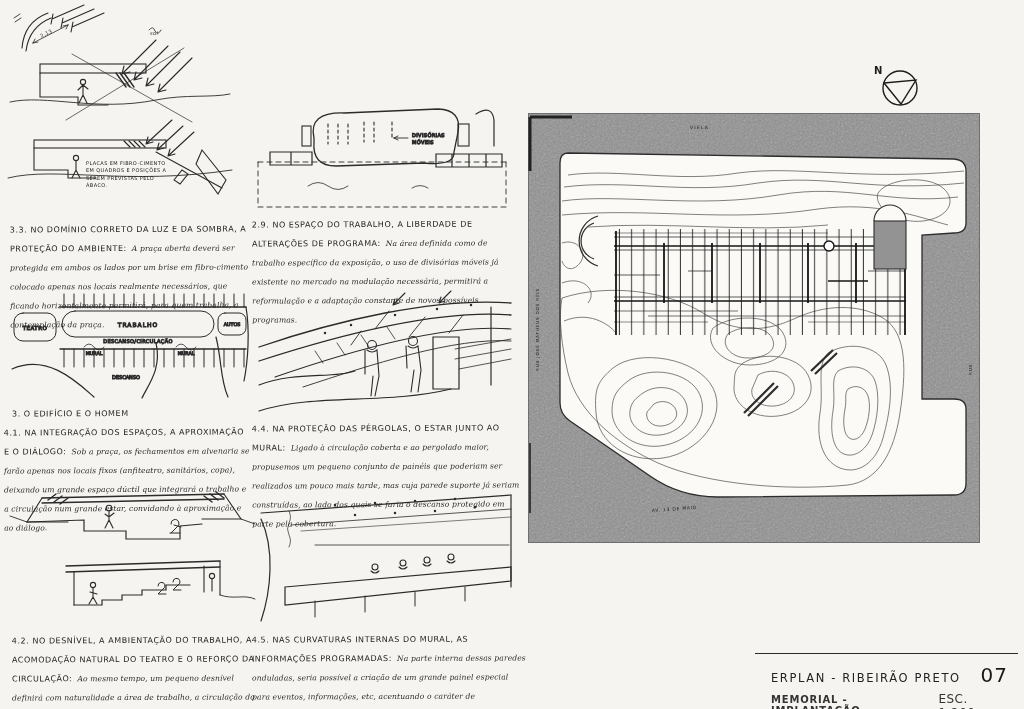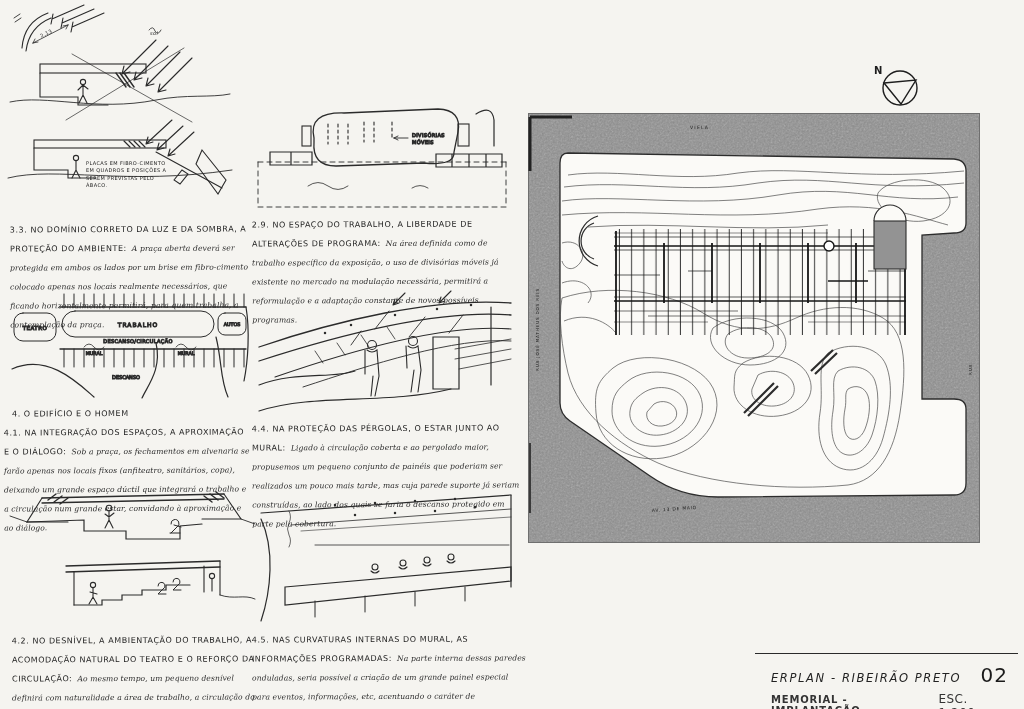--- a/index.html
+++ b/index.html
@@ -13,21 +13,21 @@
   .note .hd{font-family:"DejaVu Sans",sans-serif;font-size:8px;letter-spacing:.55px;
             font-weight:500;line-height:1.45;}
   .note .bd{font-family:"DejaVu Serif",serif;font-style:italic;font-size:7.6px;
             line-height:1.38;color:#2c2c2c;letter-spacing:.1px;}
   .note p{margin:0;transform:rotate(-.25deg);}
   .tinynote{font-size:5px;letter-spacing:.4px;line-height:1.45;color:#1d1d1d;
             font-weight:500;}
   
   #titleblock{border-top:1.6px solid #2a2a2a;padding:9px 10px 0 16px;box-sizing:border-box;}
   .tb-row{display:flex;justify-content:space-between;align-items:baseline;}
-  .tb-project{font-size:11.5px;letter-spacing:1.6px;color:#222;font-style:italic;}
+  .tb-project{font-size:11.5px;letter-spacing:1.6px;color:#222;}
   .tb-number{font-size:20px;letter-spacing:1px;color:#1a1a1a;}
   .tb-sub{font-size:10px;font-weight:bold;letter-spacing:.8px;color:#333;margin-top:5px;}
   .tb-scale{font-size:12px;letter-spacing:.5px;color:#333;margin-top:5px;}
   text{font-family:"DejaVu Sans",sans-serif;fill:#1d1d1d;}
 </style>
 </head>
 <body>
 
 <div id="board">
 
@@ -90,21 +90,21 @@
     <text x="27" y="39" font-size="5.5" text-anchor="middle" letter-spacing=".5">TEATRO</text>
     <text x="130" y="36" font-size="6" text-anchor="middle" letter-spacing="1">TRABALHO</text>
     <text x="224" y="35" font-size="4.8" text-anchor="middle">AUTOS</text>
     <text x="130" y="52" font-size="5" text-anchor="middle" letter-spacing=".4">DESCANSO/CIRCULAÇÃO</text>
     <text x="86" y="64" font-size="4.8" text-anchor="middle">MURAL</text>
     <text x="178" y="64" font-size="4.8" text-anchor="middle">MURAL</text>
     <text x="118" y="88" font-size="5" text-anchor="middle">DESCANSO</text>
   </svg>
 
   <div class="abs note" style="left:12px;top:401px;width:246px">
-    <p><span class="hd">4.  O EDIFÍCIO E O HOMEM</span></p>
+    <p><span class="hd">3.  O EDIFÍCIO E O HOMEM</span></p>
   </div>
   <div class="abs note" style="left:4px;top:420px;width:248px">
     <p><span class="hd">4.1. NA INTEGRAÇÃO DOS ESPAÇOS, A APROXIMAÇÃO E O DIÁLOGO:</span>
        <span class="bd">Sob a praça, os fechamentos em alvenaria se farão apenas nos locais fixos (anfiteatro, sanitários, copa), deixando um grande espaço dúctil que integrará o trabalho e a circulação num grande estar, convidando à aproximação e ao diálogo.</span></p>
   </div>
 
   <svg class="abs" style="left:8px;top:482px" width="248" height="142" viewBox="0 0 248 142" fill="none" stroke="#2b2b2b" stroke-width="1.1" stroke-linecap="round">
 
     <path d="M34,16 L216,12 M34,21 L216,17" stroke-width="1.3"></path>
     <path d="M34,16 L19,40 L60,40 M216,12 L233,37 L194,37"></path>
@@ -319,21 +319,21 @@
 
     <text x="162" y="16" font-size="4.6" letter-spacing="1.2" fill="#2e2e2e">VIELA</text>
     <text x="11" y="258" font-size="4.2" letter-spacing=".8" fill="#2e2e2e" transform="rotate(-90 11 258)">RUA JOSÉ MATHEUS DOS REIS</text>
     <text x="124" y="399" font-size="4.4" letter-spacing=".8" fill="#2e2e2e" transform="rotate(-4 124 399)">AV. 13 DE MAIO</text>
     <text x="444" y="262" font-size="4.2" letter-spacing=".8" fill="#2e2e2e" transform="rotate(-90 444 262)">RUA</text>
   </svg>
 
   <div id="titleblock" class="abs" style="left:755px;top:653px;width:263px;height:56px">
     <div class="tb-row">
       <span class="tb-project">ERPLAN - RIBEIRÃO PRETO</span>
-      <span class="tb-number">02</span>
+      <span class="tb-number">07</span>
     </div>
     <div class="tb-row">
       <span class="tb-sub">MEMORIAL - IMPLANTAÇÃO</span>
       <span class="tb-scale">ESC. 1:200</span>
     </div>
   </div>
 
 </div>
 
 </body></html>

